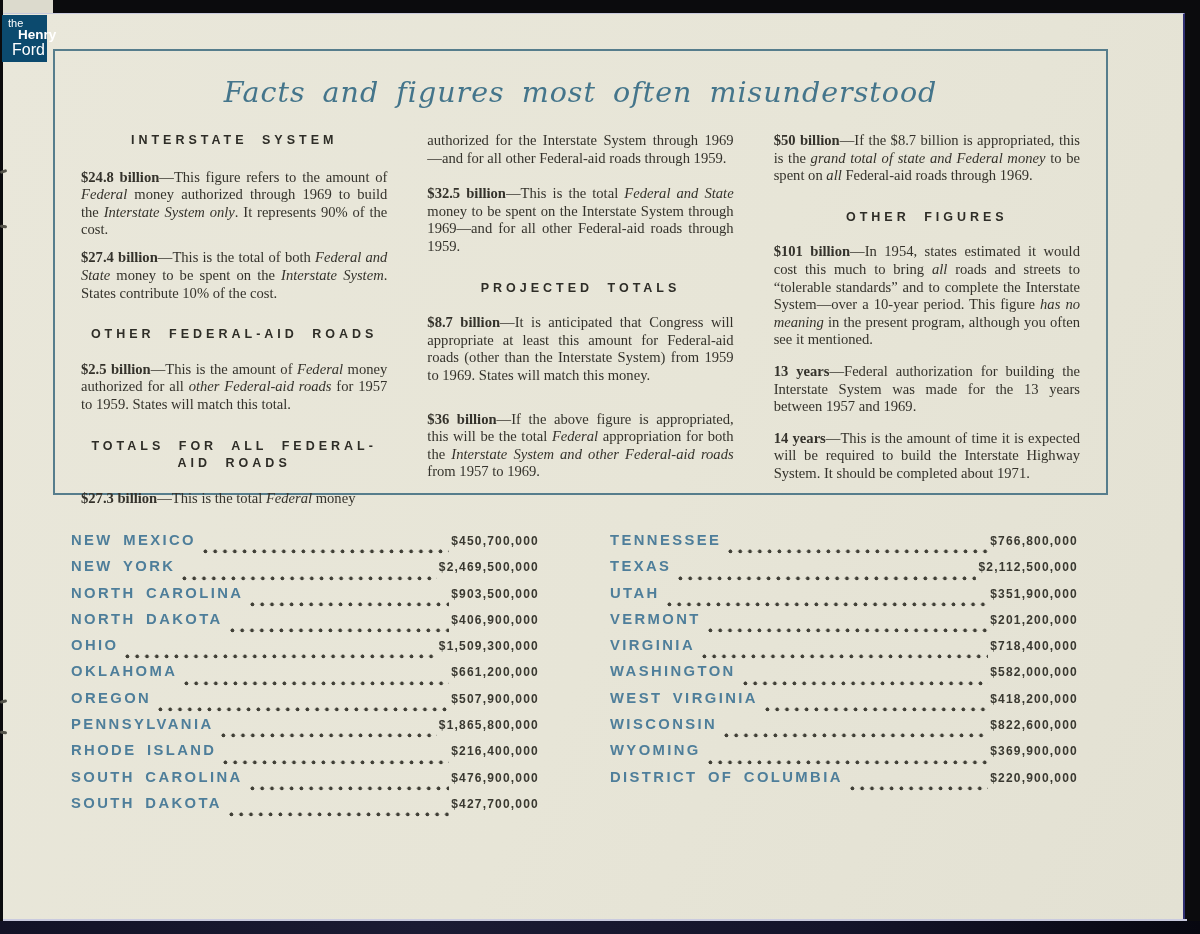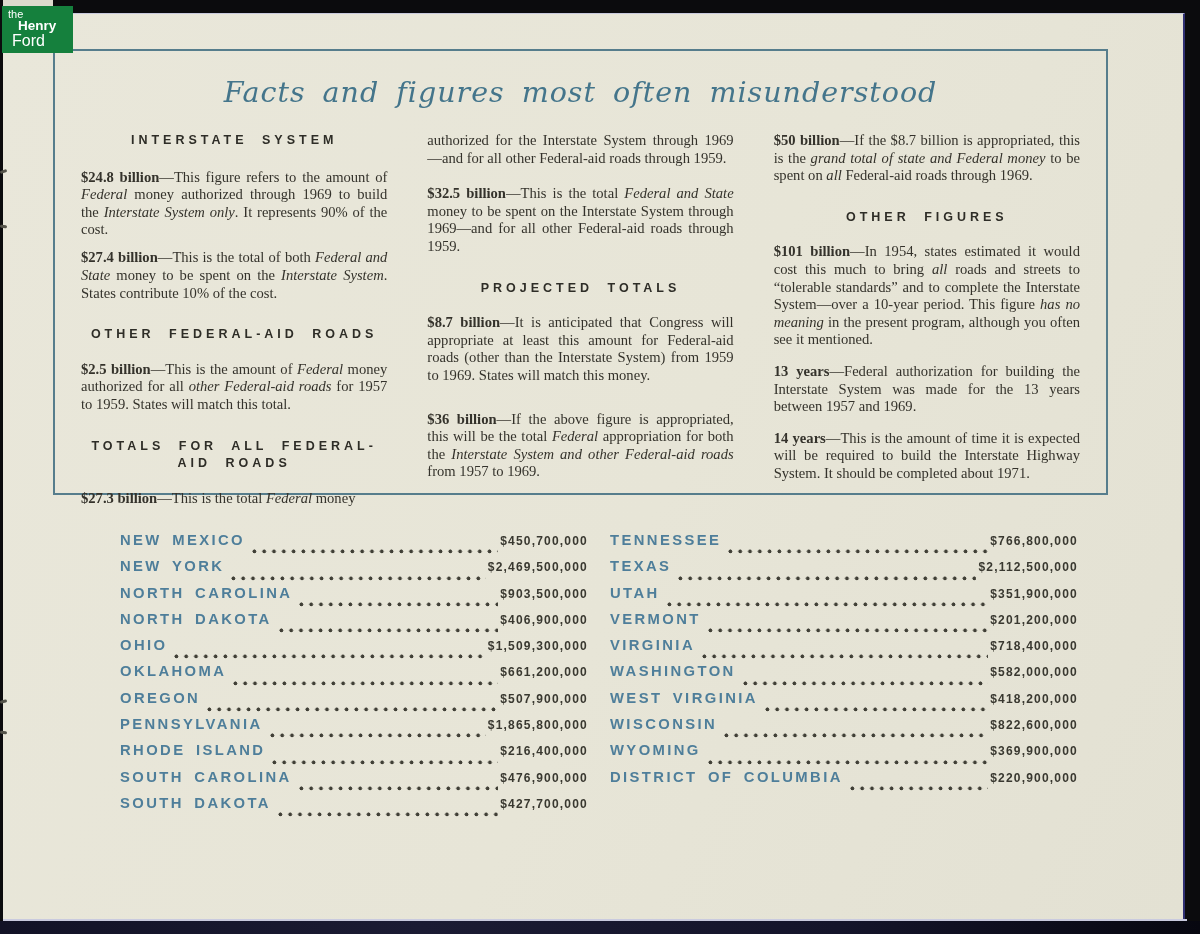--- a/index.html
+++ b/index.html
@@ -18,22 +18,22 @@
   }
   .top-notch { position:absolute; left:3px; top:0; width:50px; height:13px; background:#dcdacd; }
   .bottom-edge { position:absolute; left:3px; top:919px; width:1184px; height:2px; background:#c9cade; }
   .bottom-bar {
     position:absolute; left:0; top:921px; width:1200px; height:13px;
     background:linear-gradient(90deg,#121226 0%, #1b1b33 35%, #14142a 70%, #070710 100%);
   }
   .mark { position:absolute; width:7px; height:3px; background:#55544b; border-radius:2px; z-index:3; }
   
   .logo {
-    position:absolute; left:2px; top:6px; width:71px; height:47px;
-    background:#15803d; z-index:5; color:#ffffff;
+    position:absolute; left:2px; top:15px; width:45px; height:47px;
+    background:#0c4a6e; z-index:5; color:#ffffff;
     font-family:"Liberation Sans", sans-serif;
   }
   .logo .l1 { position:absolute; left:6px;  top:2px;  font-size:11px; }
   .logo .l2 { position:absolute; left:16px; top:12px; font-size:13.5px; font-weight:bold; }
   .logo .l3 { position:absolute; left:10px; top:26px; font-size:16px;  font-weight:normal; }
   
   .panel {
     position:absolute; left:53px; top:49px; width:1055px; height:446px;
     border:2px solid #567d8c; box-sizing:border-box;
   }
@@ -52,21 +52,21 @@
     font-family:"Liberation Sans", sans-serif; font-weight:bold;
     font-size:12.5px; letter-spacing:4px; word-spacing:7px;
     color:#2e2d27; text-align:center; margin:24px 0 17px 0;
   }
   .shead.first { margin:2px 0 19px 0; }
   .seg-b { font-weight:bold; }
   .seg-i { font-style:italic; }
   
   .states {
     position:absolute; left:3px; top:532px; width:1184px; box-sizing:border-box;
-    padding:0 109px 0 117px; display:flex; justify-content:space-between;
+    padding:0 109px 0 68px; display:flex; justify-content:space-between;
   }
   .scol { width:468px; }
   .srow { display:flex; align-items:baseline; height:26.3px; }
   .sname {
     font-family:"Liberation Sans", sans-serif; font-weight:bold;
     font-size:14.8px; letter-spacing:2.4px; word-spacing:4px;
     color:#4e7e9a; white-space:nowrap;
   }
   .leader {
     flex:1; align-self:flex-end; height:5px; margin:0 2px 4px 7px;

